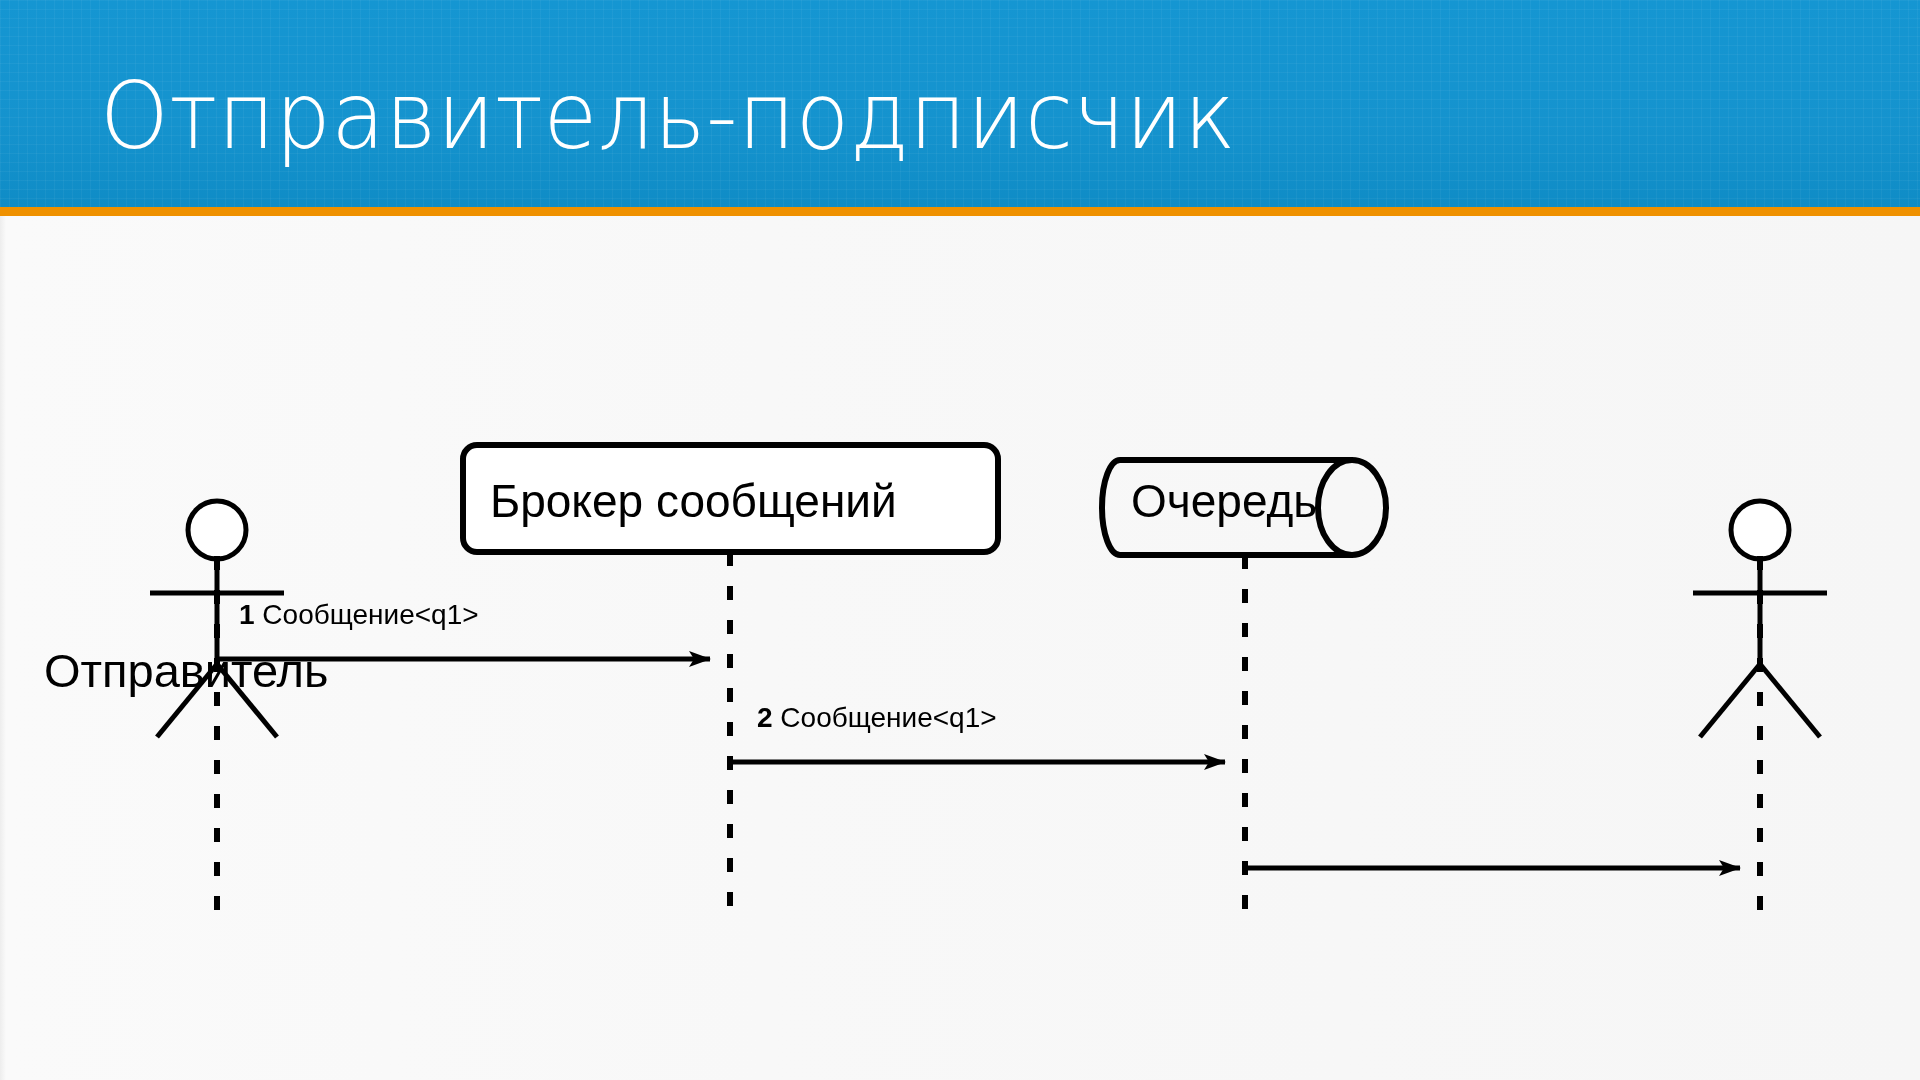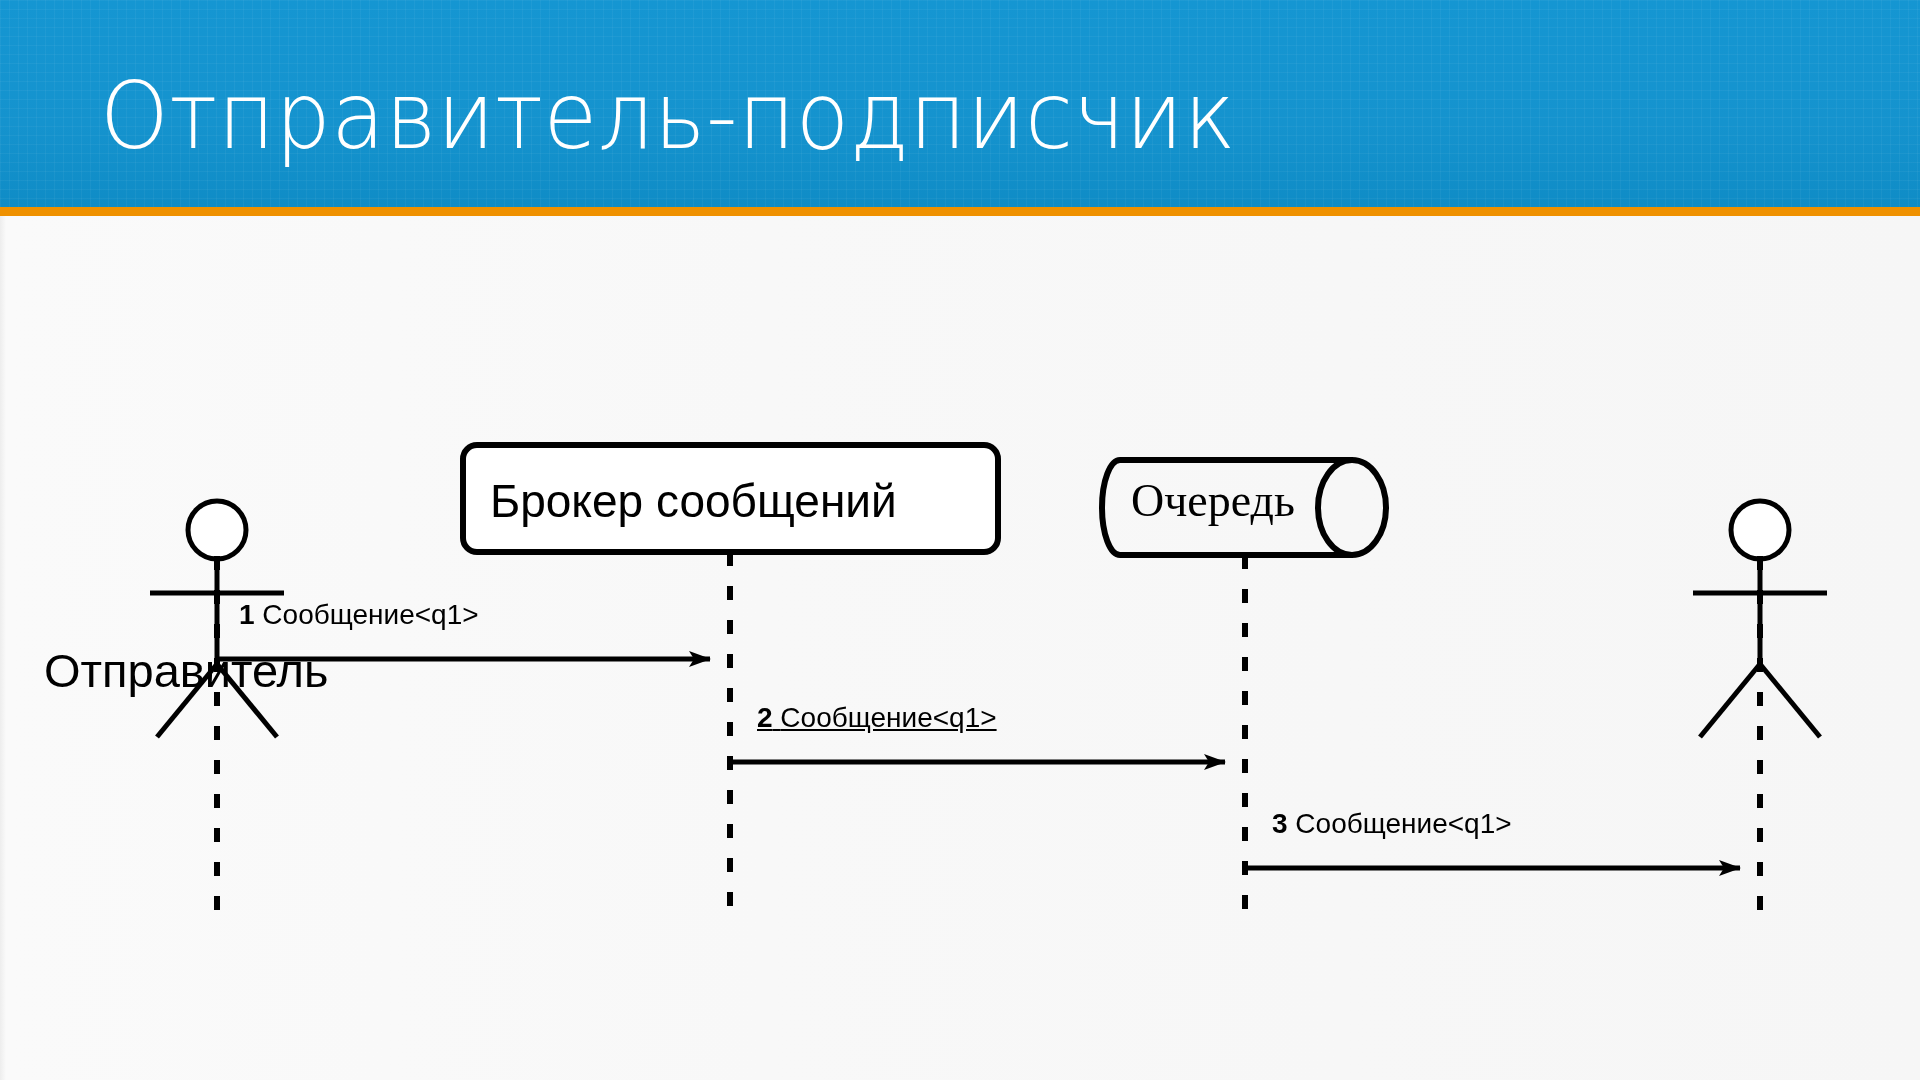--- a/index.html
+++ b/index.html
@@ -145,29 +145,26 @@
         <line x1="217" y1="443" x2="710" y2="443" marker-end="url(#arrowhead)"></line>
         <line x1="730" y1="546" x2="1225" y2="546" marker-end="url(#arrowhead)"></line>
         <line x1="1245" y1="652" x2="1740" y2="652" marker-end="url(#arrowhead)"></line>
       </g>
     </svg>
 
     <div class="dtext node-label" style="left:490px; top:262px;">Брокер сообщений</div>
 
     <div class="dtext actor-label" style="left:44px;  top:431px;">Отправитель</div>
 
-    <div class="dtext node-label" style="left:1131px; top:262px;font-family:Liberation Serif, serif;">Очередь</div>
+    <div class="dtext node-label" style="left:1131px; top:262px;">Очередь</div>
 
 
     <div class="dtext msg-label" style="left:239px; top:378px;">
       <b>1</b><span>&nbsp;</span><span>Сообщение&lt;q1&gt;</span>
     </div>
 
-    <div class="dtext msg-label" style="left:757px; top:481px;text-decoration:underline;">
+    <div class="dtext msg-label" style="left:757px; top:481px;">
       <b>2</b><span>&nbsp;</span><span>Сообщение&lt;q1&gt;</span>
     </div>
 
-    <div class="dtext msg-label" style="left:1272px; top:587px;">
-      <b>3</b><span>&nbsp;</span><span>Сообщение&lt;q1&gt;</span>
-    </div>
 
   </div>
 </div>
 
 </body></html>

